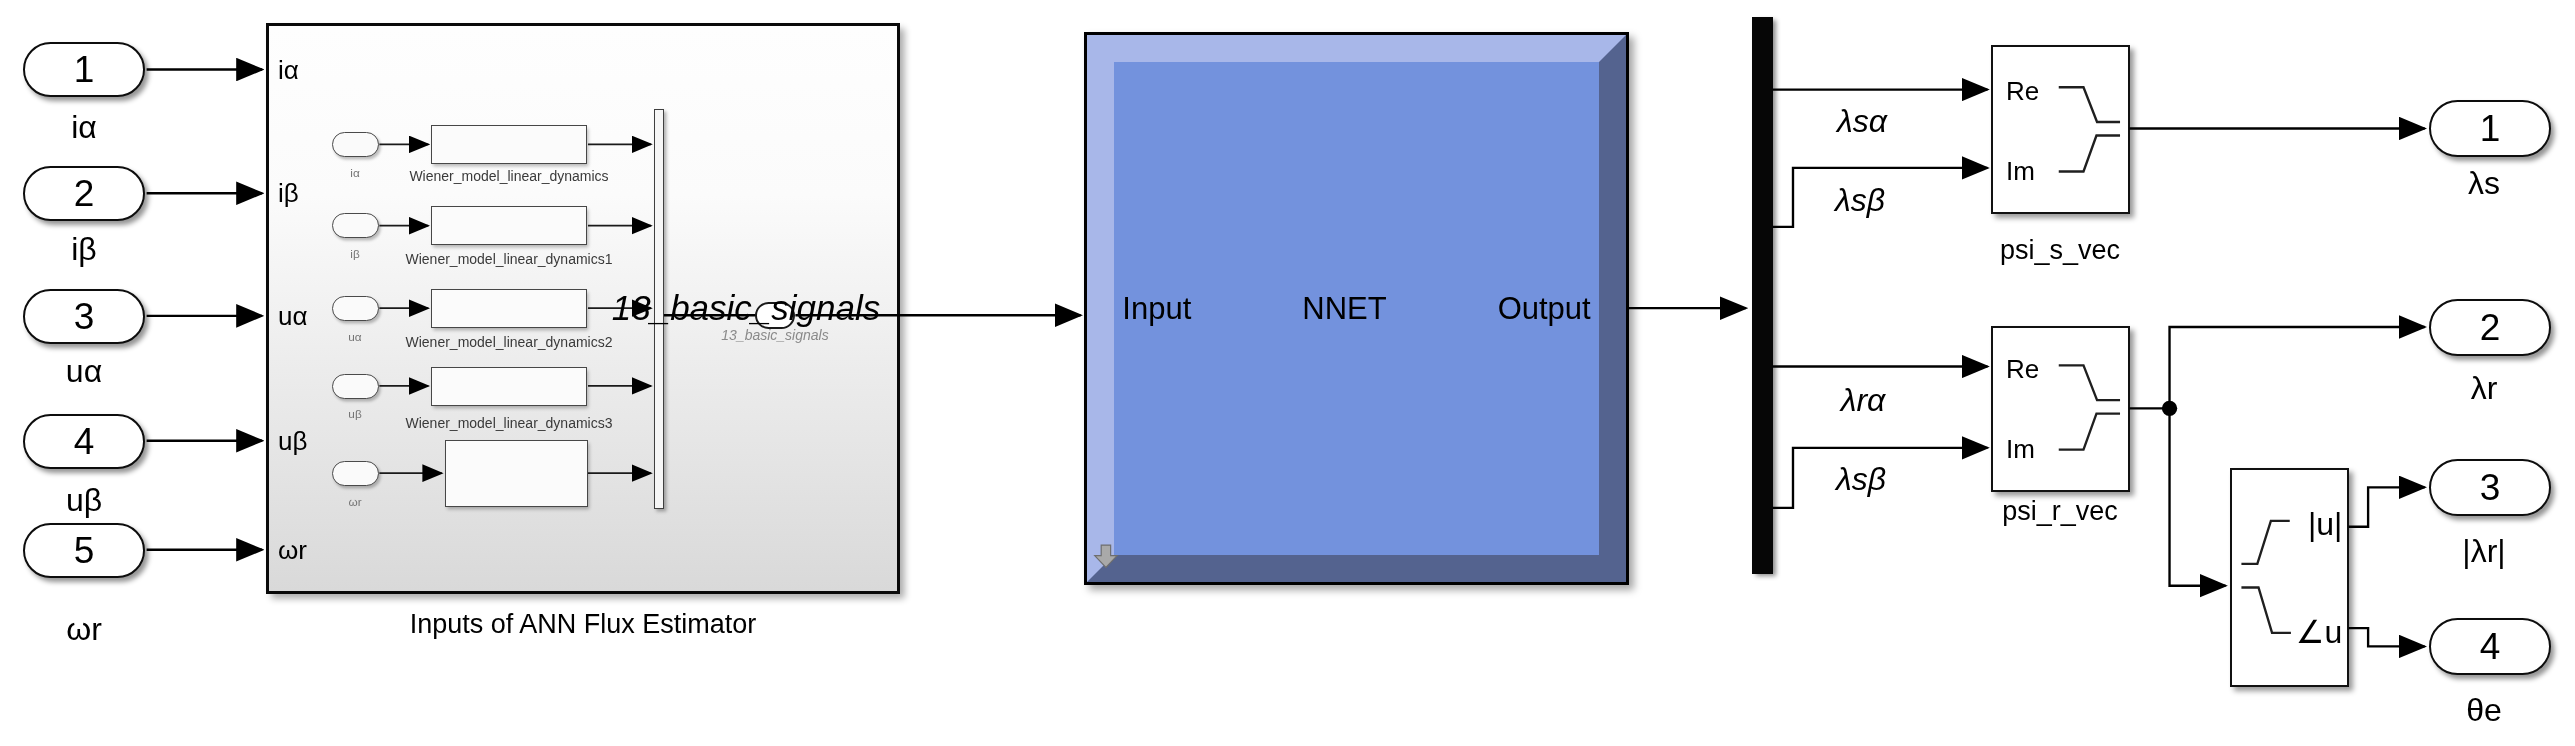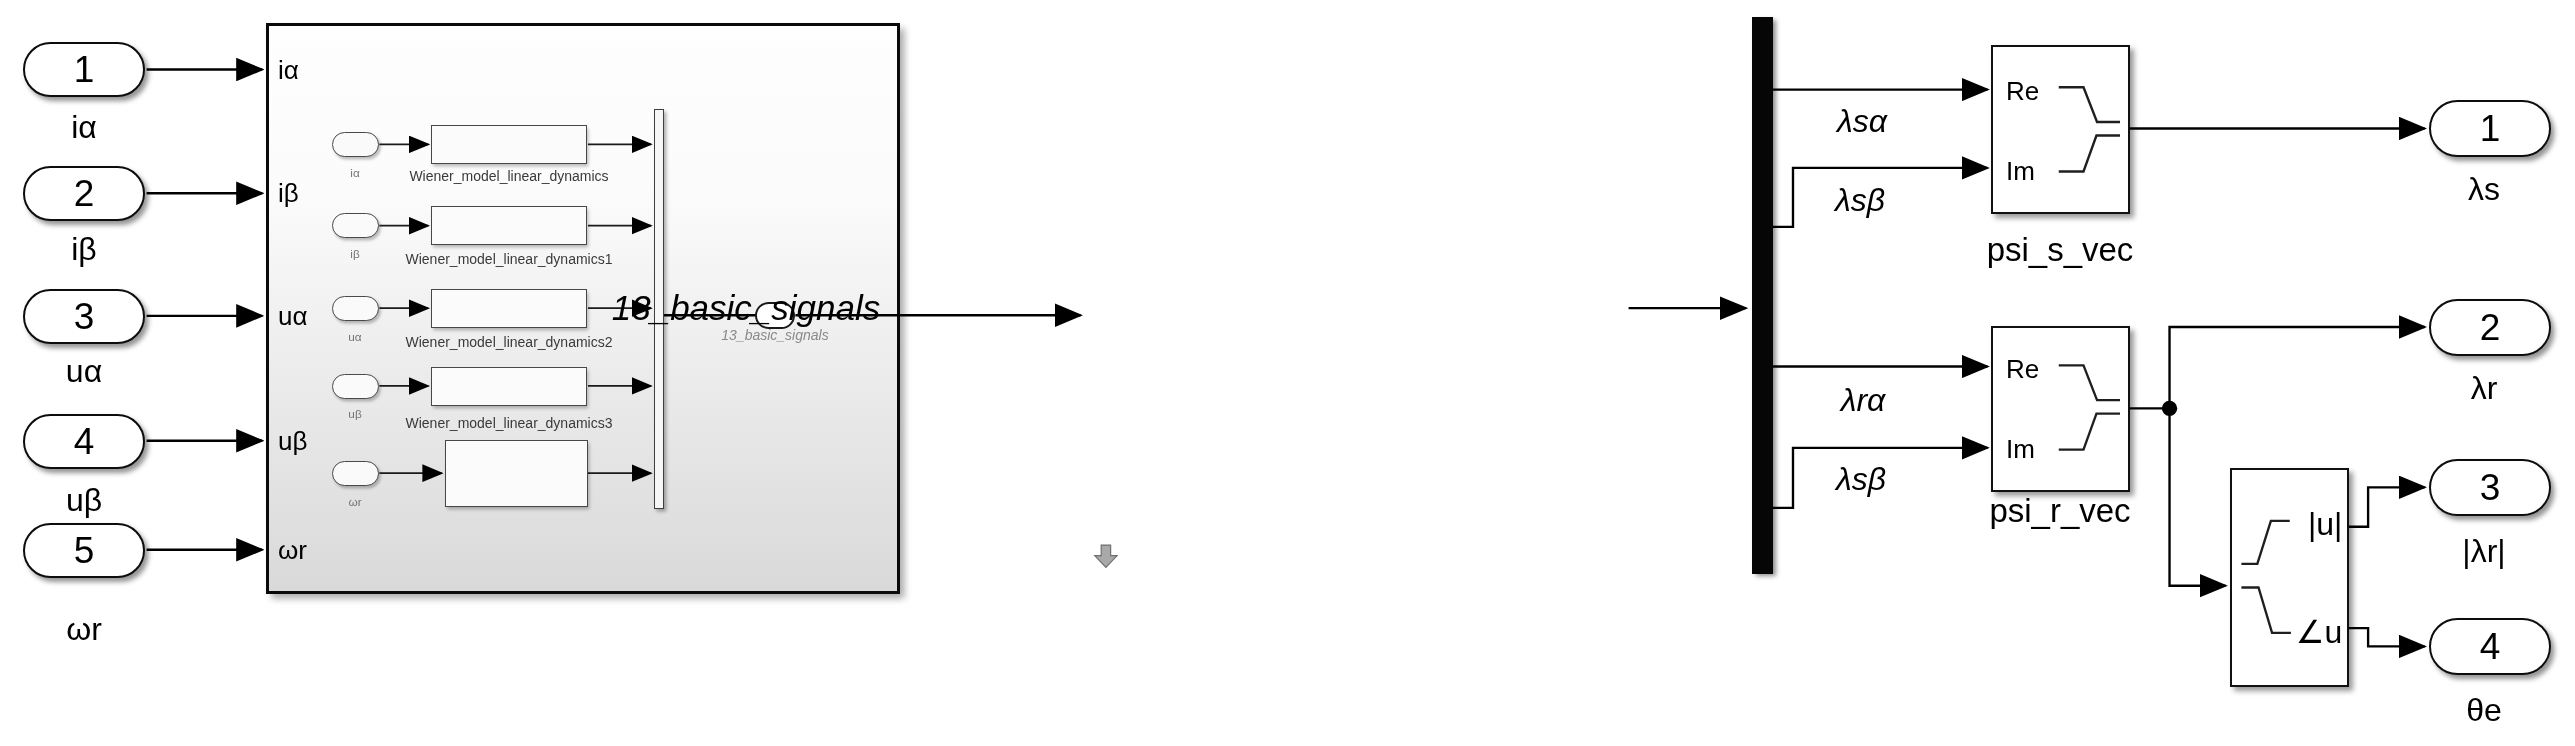--- a/index.html
+++ b/index.html
@@ -30,21 +30,21 @@
   .wblk{position:absolute;left:431px;width:156px;height:39px;background:#fbfbfb;
         border:1.8px solid #474747;box-sizing:border-box;box-shadow:2.4px 2.9px 3.5px rgba(0,0,0,0.28);}
   .wlabel{position:absolute;font-size:14px;color:#3a3a3a;text-align:right;}
   .muxbar{position:absolute;left:654px;top:109px;width:10px;height:400px;background:#f6f6f6;
           border:1.8px solid #3f3f3f;box-sizing:border-box;box-shadow:2.4px 2.4px 3.5px rgba(0,0,0,0.3);}
   .outpill-icon{position:absolute;left:755px;top:302px;width:40px;height:27px;background:#fff;
           border:2.4px solid #1a1a1a;border-radius:14px;box-sizing:border-box;}
   .signal-big{position:absolute;font-size:35px;}
   .signal-cap{position:absolute;font-size:14px;color:#8a8a8a;}
 
-  .blk-name{position:absolute;font-size:33px;}
+  .blk-name{position:absolute;font-size:27px;}
 
   
   .nnet{position:absolute;left:1084px;top:32px;width:545px;height:553px;box-sizing:border-box;
         border:3.5px solid #000;box-shadow:5.3px 5.3px 7.7px rgba(0,0,0,0.35);}
   .nnet-bevel{position:absolute;inset:0;box-sizing:border-box;border:27px solid;
         border-color:#a8b7e9 #54638f #54638f #a8b7e9;background:#7392dd;
         display:flex;align-items:center;justify-content:space-between;padding:0 8.3px;}
   .nnet-txt{font-size:31px;}
 
   
@@ -112,21 +112,29 @@
   <div class="wblk" style="left:445px;top:440px;width:143px;height:67px"></div>
 
   <div class="wlabel ctr abs" style="left:509px;top:176px">Wiener_model_linear_dynamics</div>
   <div class="wlabel ctr abs" style="left:509px;top:259px">Wiener_model_linear_dynamics1</div>
   <div class="wlabel ctr abs" style="left:509px;top:342px">Wiener_model_linear_dynamics2</div>
   <div class="wlabel ctr abs" style="left:509px;top:423px">Wiener_model_linear_dynamics3</div>
 
   <div class="muxbar"></div>
   <div class="outpill-icon"></div>
 
-
+  <div class="blk-name ctr abs" style="left:583px;top:624px">Inputs of ANN Flux Estimator</div>
+
+  <div class="nnet">
+    <div class="nnet-bevel">
+      <span class="nnet-txt">Input</span>
+      <span class="nnet-txt">NNET</span>
+      <span class="nnet-txt">Output</span>
+    </div>
+  </div>
 
   <div class="abs" style="left:1752px;top:16.5px;width:21px;height:557px;background:#060606;box-shadow:4.1px 2.9px 4.7px rgba(0,0,0,0.45);"></div>
 
   <div class="cplx" style="left:1991px;top:45px;width:139px;height:169px">
     <span class="pin" style="top:44px">Re</span>
     <span class="pin" style="top:124px">Im</span>
   </div>
   <div class="blk-name ctr abs" style="left:2060px;top:250px">psi_s_vec</div>
 
   <div class="cplx" style="left:1991px;top:326px;width:139px;height:166px">
@@ -146,21 +154,21 @@
   <div class="pill out-pill" style="top:299px">
       <span class="pill-num">2</span>
     </div>
   <div class="pill out-pill" style="top:459px">
       <span class="pill-num">3</span>
     </div>
   <div class="pill out-pill" style="top:618px">
       <span class="pill-num">4</span>
     </div>
 
-  <div class="port-label ctr abs" style="left:2484px;top:189px">λs</div>
+  <div class="port-label ctr abs" style="left:2484px;top:183px">λs</div>
   <div class="port-label ctr abs" style="left:2484px;top:388px">λr</div>
   <div class="port-label ctr abs" style="left:2484px;top:551px">|λr|</div>
   <div class="port-label ctr abs" style="left:2484px;top:710px">θe</div>
 
   <svg class="wires" width="2576" height="746" viewBox="0 0 4370 1266">
     <defs>
       <marker id="arr" markerUnits="strokeWidth" markerWidth="12" markerHeight="10" refX="11" refY="5" orient="auto">
         <path d="M0,0 L12,5 L0,10 Z" fill="#000"></path>
       </marker>
     </defs>

